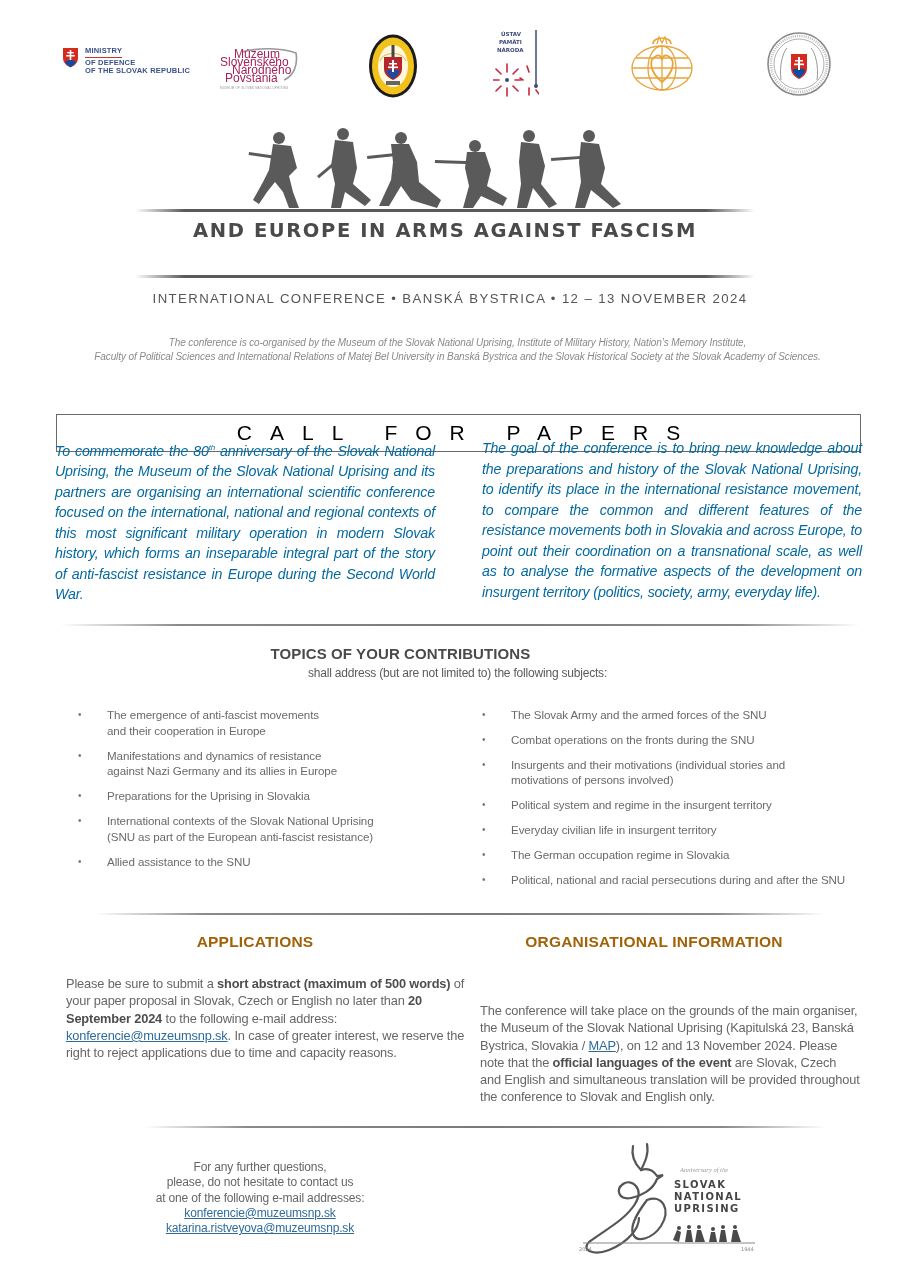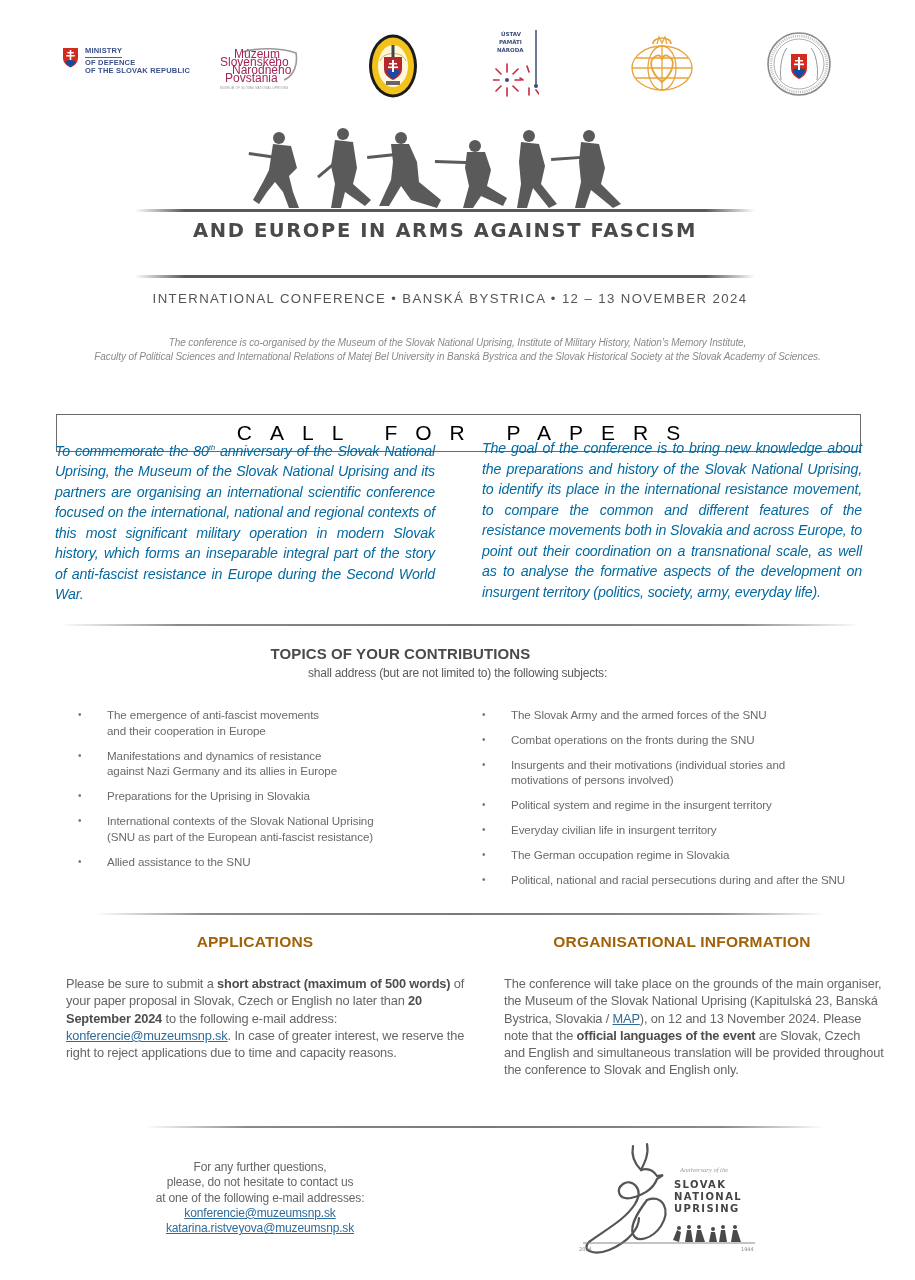--- a/index.html
+++ b/index.html
@@ -57,25 +57,25 @@
   .topic-list.left { left: 78px; width: 380px; }
   .topic-list.right { left: 482px; width: 400px; }
   .topic-list li { position: relative; padding-left: 29px; }
   .topic-list li .bullet { position: absolute; left: 0; top: 0; font-size: 10px; color: #777; }
   .topic-list.left li { margin-bottom: 9.6px; }
   .topic-list.right li { margin-bottom: 9.4px; }
 
   
   .sec-h { position: absolute; top: 933px; text-align: center; font-weight: bold; font-size: 15.5px; color: #a16207; letter-spacing: 0.2px; }
   .sec-h.apps { left: 55px; width: 400px; }
-  .sec-h.org { left: 492px; width: 380px; text-align: center; }
+  .sec-h.org { left: 464px; width: 380px; text-align: center; }
 
   .sec-body { position: absolute; top: 975px; font-size: 12.8px; line-height: 17.3px; color: #666; letter-spacing: -0.15px; }
   .sec-body.apps { left: 66px; width: 400px; }
-  .sec-body.org { left: 504px; width: 380px; }
+  .sec-body.org { left: 480px; width: 380px; margin-top: 27px; }
   .sec-body b { color: #4e4e4e; }
   .link { color: #2f6b9a; text-decoration: underline; text-decoration-color: #2f6b9a; cursor: pointer; }
 
   
   .contact { position: absolute; left: 110px; width: 300px; top: 1160px; text-align: center; font-size: 12px; line-height: 15.3px; color: #666; letter-spacing: -0.15px; }
   .contact .link { display: block; }
   .anniv { position: absolute; left: 575px; top: 1138px; width: 190px; height: 118px; }
 </style>
 </head>
 <body>

